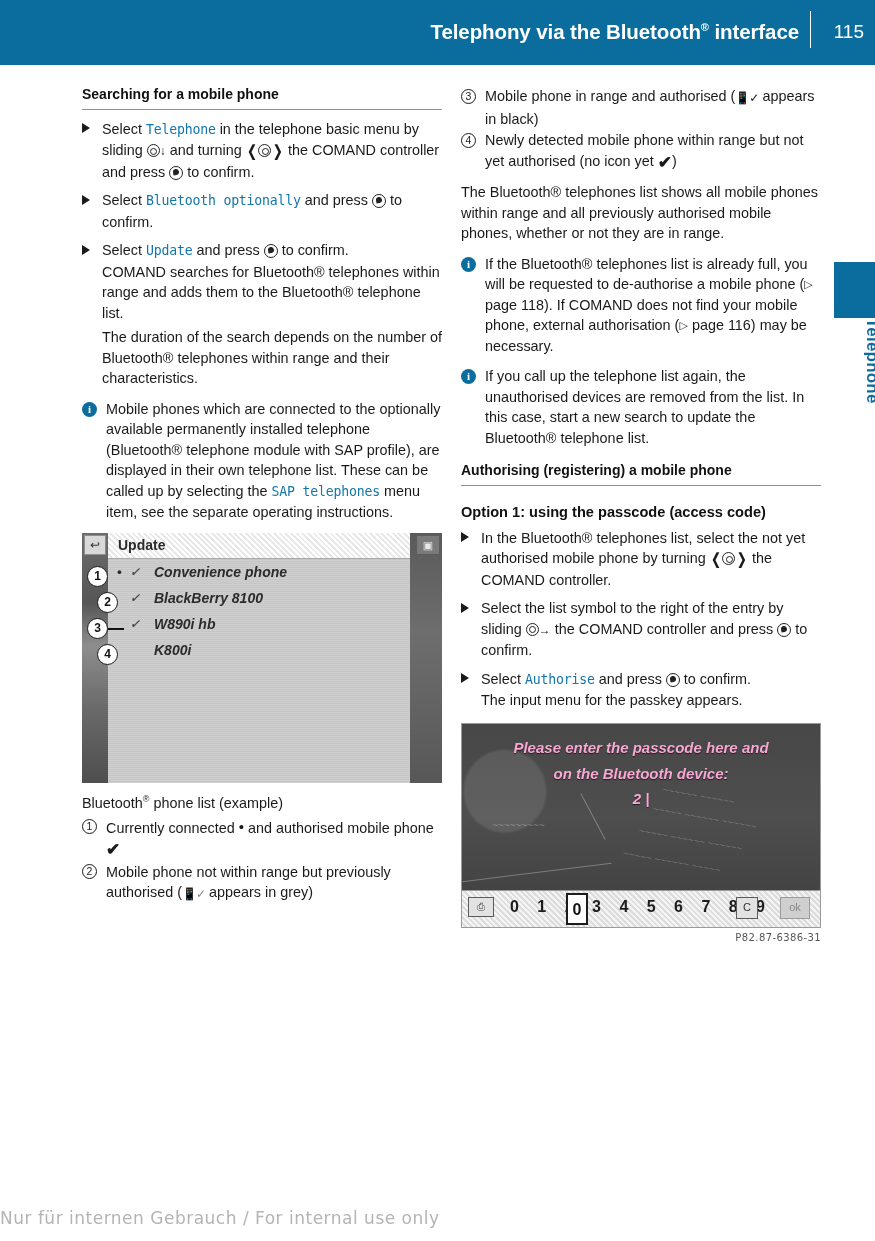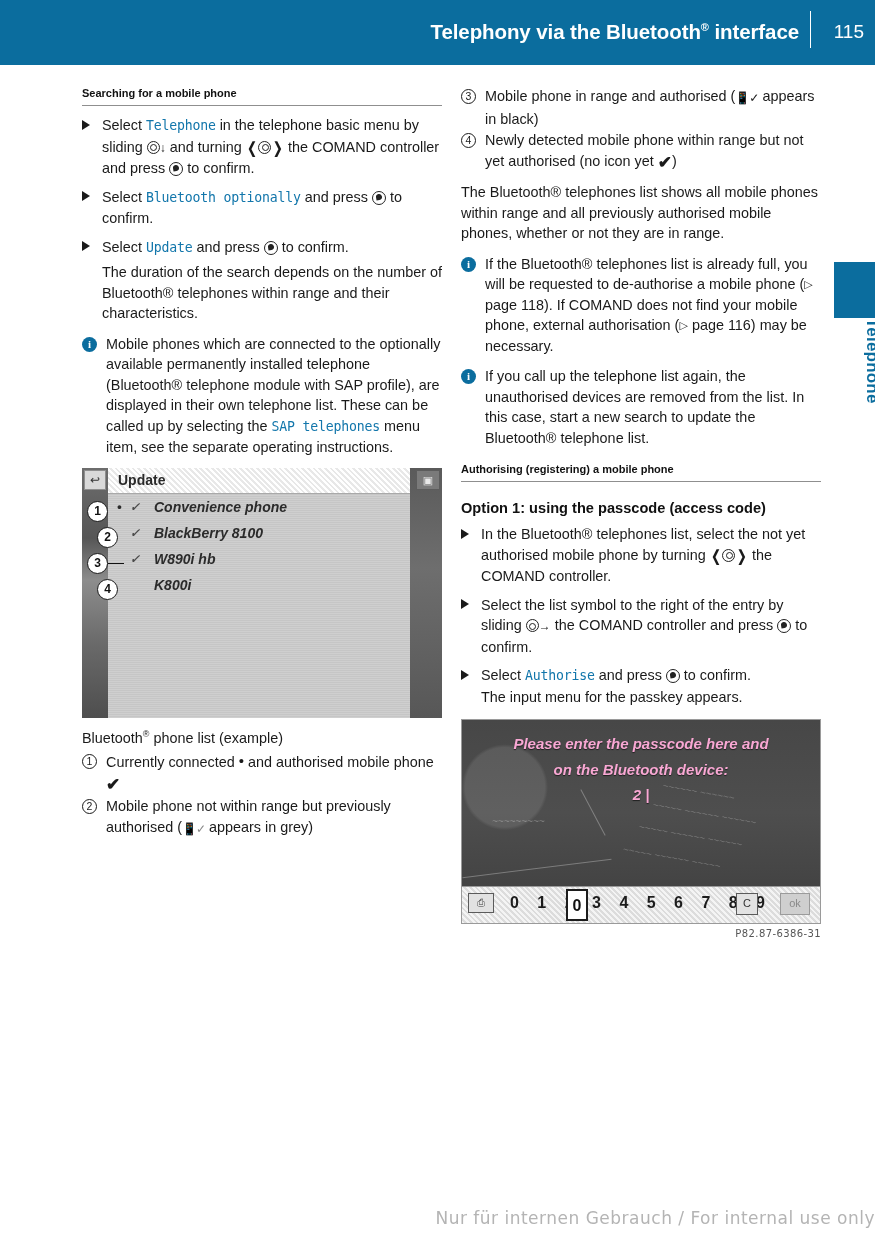--- a/index.html
+++ b/index.html
@@ -46,21 +46,21 @@
     letter-spacing:0.2px;
   }
 
   
   .col { position:absolute; top:86px; width:360px; }
   .col-left  { left:82px; }
   .col-right { left:461px; }
 
   
   .h2 {
-    font-size:11px; font-weight:bold; color:#111; margin:0 0 5px 0;
+    font-size:14px; font-weight:bold; color:#111; margin:0 0 5px 0;
     line-height:1.28;
   }
   .rule {
     height:1px; background:#8f8f8f; margin:0 0 9px 0; width:100%;
   }
   .h3 {
     font-size:14.6px; font-weight:bold; color:#111; margin:11px 0 6px 0;
     line-height:1.3;
   }
   p.body {
@@ -223,21 +223,21 @@
     font-size:11px; text-align:center; line-height:19px; color:#333;
   }
   .s2-ok{
     position:absolute; right:10px; top:6px; width:30px; height:22px;
     background:#cfcfcf; border:1.5px solid #9b9b9b;
     font-size:11px; text-align:center; line-height:19px; color:#8a8a8a;
   }
 
   
   .watermark{
-    position:absolute; left:0; right:0; top:1208px; text-align:right;
+    position:absolute; left:0; right:0; top:1208px; text-align:left;
     font-size:17px; color:#b4b4b4; letter-spacing:0.5px;
     font-family:"DejaVu Sans", sans-serif;
   }
 </style>
 </head>
 <body>
 
 <div class="header">
   <div class="header-title"><span>Telephony via the Bluetooth</span><sup>®</sup><span> interface</span></div>
   <div class="header-divider"></div>
@@ -269,20 +269,21 @@
     <span>Select </span><span class="term">Bluetooth optionally</span><span> and press</span>
     <span class="press"></span>
     <span>to confirm.</span>
   </div>
 
   <div class="step">
     <span class="arrow"></span>
     <span>Select </span><span class="term">Update</span><span> and press</span>
     <span class="press"></span>
     <span>to confirm.</span>
+    <span class="sub">COMAND searches for Bluetooth® telephones within range and adds them to the Bluetooth® telephone list.</span>
     <span class="sub" style="margin-top:4px;">The duration of the search depends on the number of Bluetooth® telephones within range and their characteristics.</span>
   </div>
 
   <div class="note">
     <span class="iicon">i</span>
     <span>Mobile phones which are connected to the optionally available permanently installed telephone (Bluetooth® telephone module with SAP profile), are displayed in their own telephone list. These can be called up by selecting the </span><span class="term">SAP telephones</span><span> menu item, see the separate operating instructions.</span>
   </div>
 
   <div class="shot">
     <div class="shot1">

